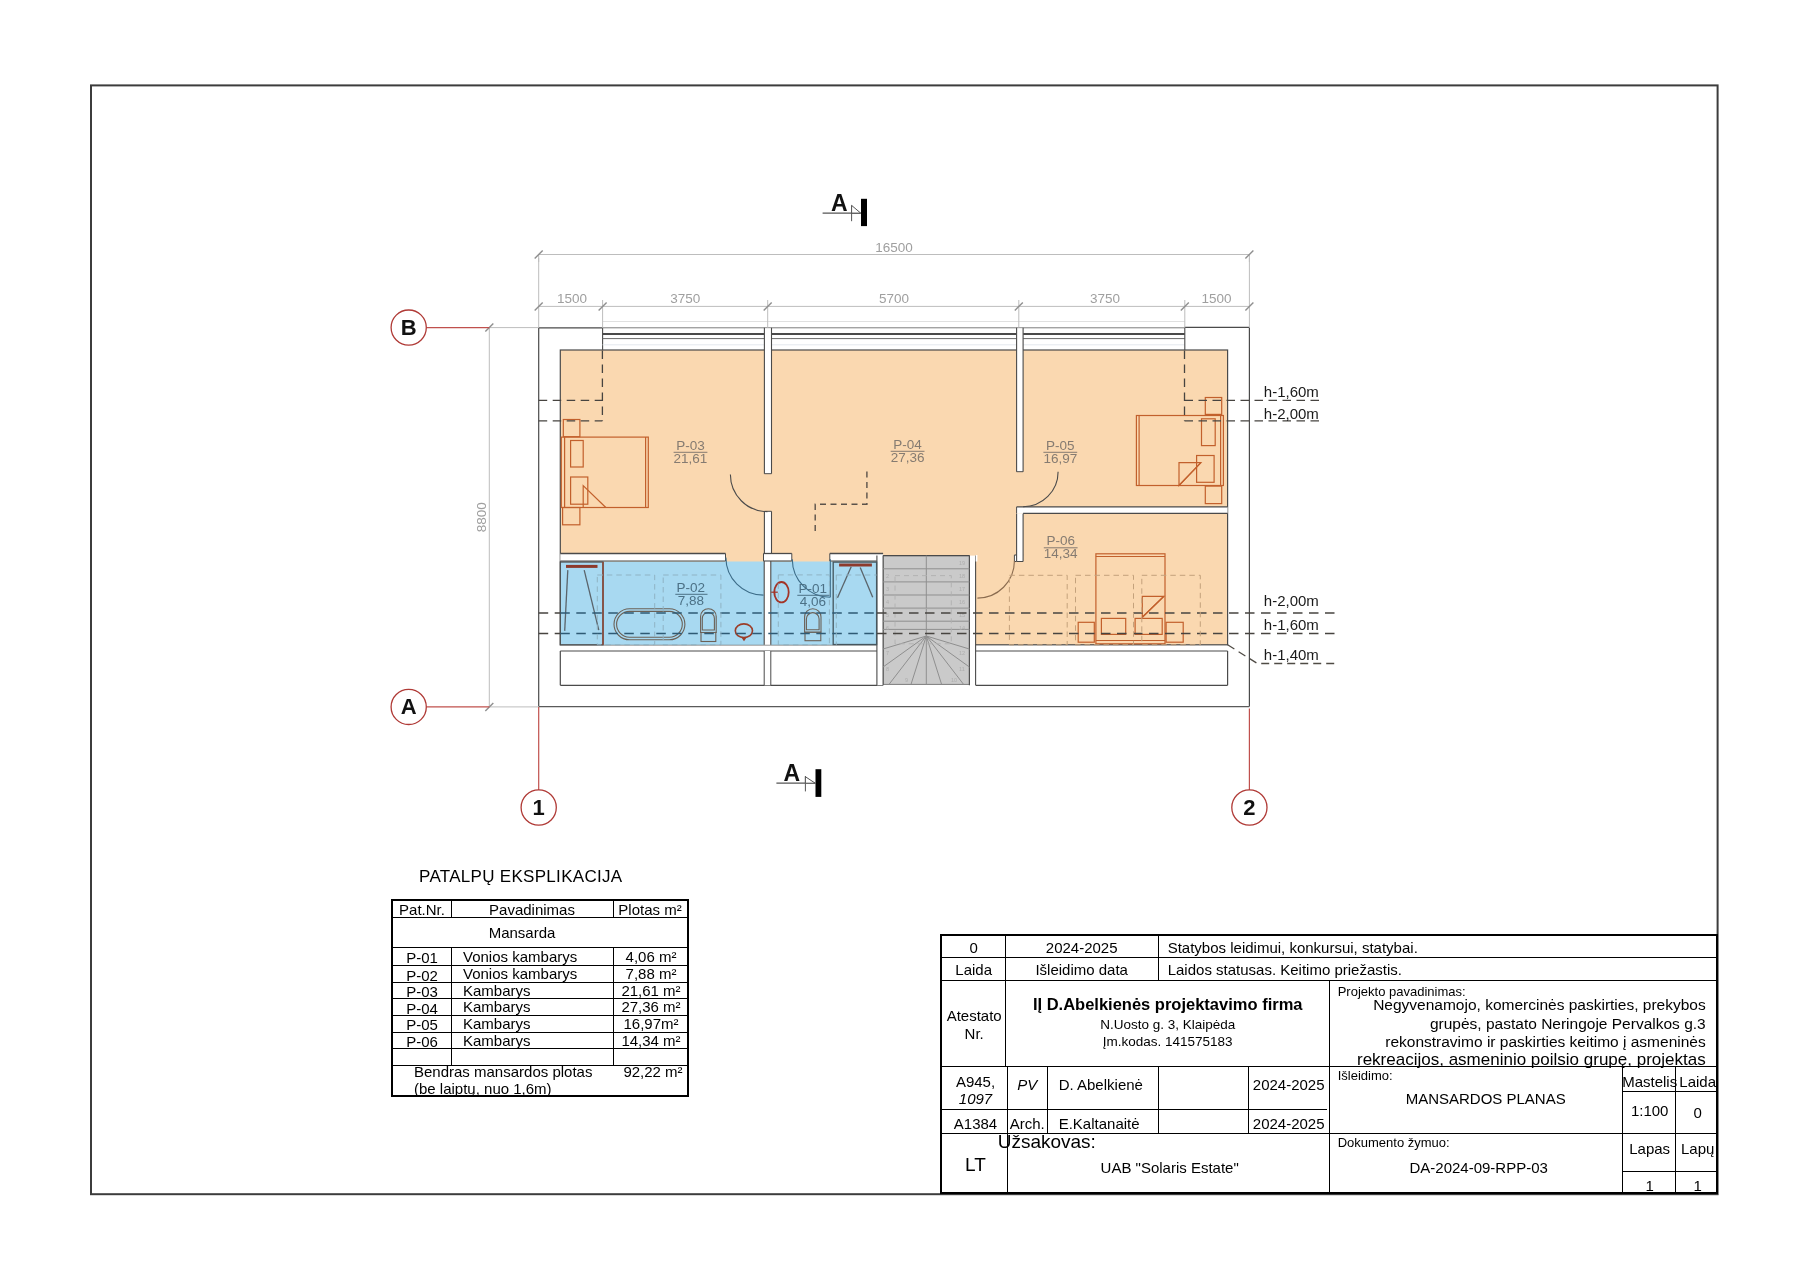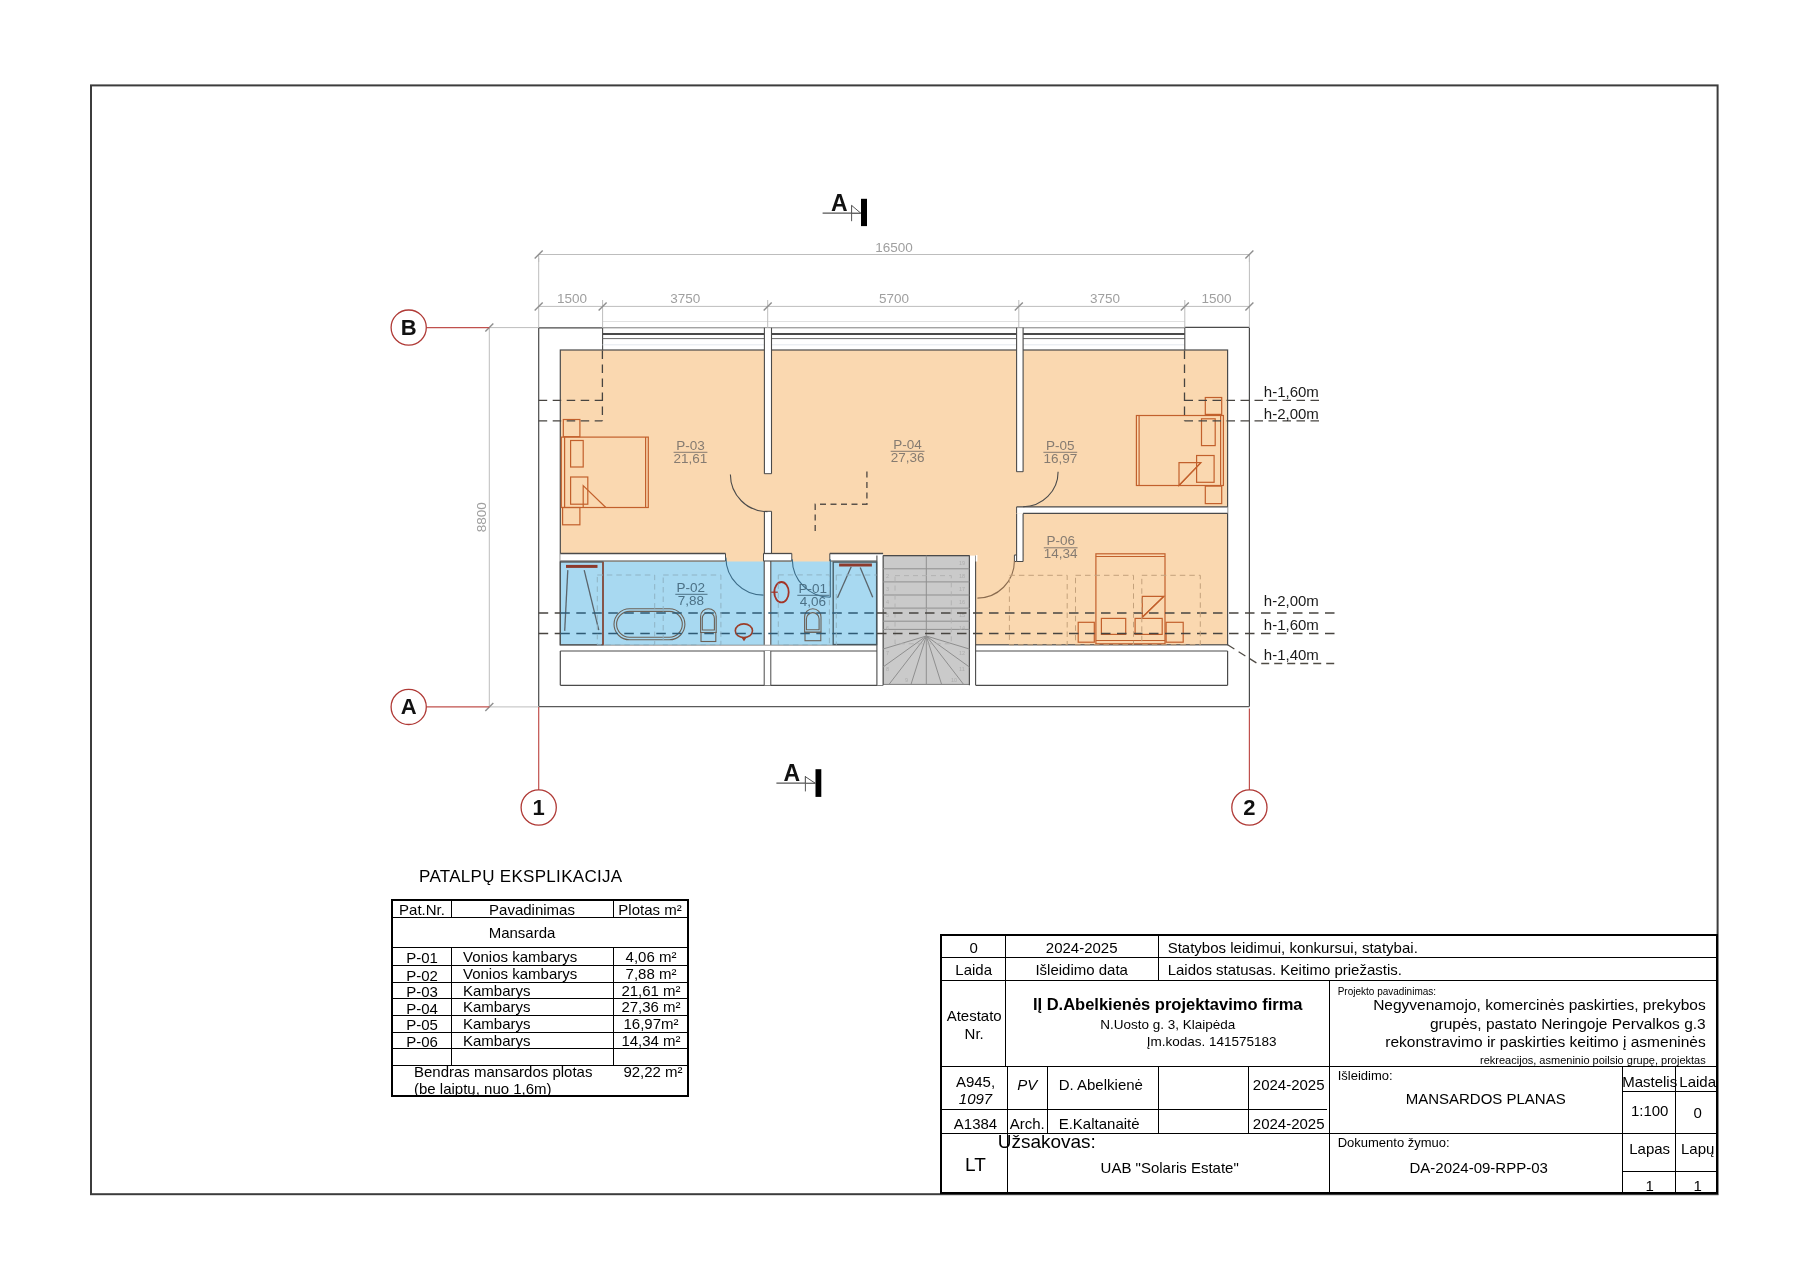--- a/index.html
+++ b/index.html
@@ -523,27 +523,27 @@
 
 <div class="tb ctr" style="left:32px;top:32.5px;">Laida</div>
 <div class="tb ctr" style="left:140px;top:32.5px;">Išleidimo data</div>
 <div class="tb lt" style="left:226px;top:32.5px;">Laidos statusas. Keitimo priežastis.</div>
 
 <div class="tb ctr" style="left:32.5px;top:79px;">Atestato</div>
 <div class="tb ctr" style="left:32.5px;top:97px;">Nr.</div>
 
 <div class="tb ctr" style="left:226px;top:67.5px;font-weight:bold;font-size:16.5px;">IĮ D.Abelkienės projektavimo firma</div>
 <div class="tb ctr" style="left:226px;top:88px;font-size:13.5px;">N.Uosto g. 3, Klaipėda</div>
-<div class="tb ctr" style="left:226px;top:104.5px;font-size:13.5px;margin-left:44px;">Įm.kodas. 141575183</div>
-
-<div class="tb lt" style="left:396px;top:54.5px;font-size:10px;">Projekto pavadinimas:</div>
+<div class="tb ctr" style="left:226px;top:104.5px;font-size:13.5px;">Įm.kodas. 141575183</div>
+
+<div class="tb lt" style="left:396px;top:54.5px;font-size:13px;">Projekto pavadinimas:</div>
 <div class="tb rt" style="right:9.9px;top:68.5px;font-size:15.5px;">Negyvenamojo, komercinės paskirties, prekybos</div>
 <div class="tb rt" style="right:9.9px;top:87.5px;font-size:15.5px;">grupės, pastato Neringoje Pervalkos g.3</div>
 <div class="tb rt" style="right:9.9px;top:106px;font-size:15.5px;">rekonstravimo ir paskirties keitimo į asmeninės</div>
-<div class="tb rt" style="right:9.9px;top:124px;font-size:11px;">rekreacijos, asmeninio poilsio grupę, projektas</div>
+<div class="tb rt" style="right:9.9px;top:124px;font-size:17px;">rekreacijos, asmeninio poilsio grupę, projektas</div>
 
 <div class="tb ctr" style="left:33.8px;top:144.5px;">A945,</div>
 <div class="tb ctr" style="left:33.8px;top:161.5px;font-style:italic;">1097</div>
 <div class="tb ctr" style="left:85.5px;top:147.5px;font-style:italic;">PV</div>
 <div class="tb lt" style="left:117px;top:147.5px;">D. Abelkienė</div>
 <div class="tb ctr" style="left:347px;top:147.5px;">2024-2025</div>
 
 <div class="tb ctr" style="left:33.8px;top:187px;">A1384</div>
 <div class="tb ctr" style="left:85.5px;top:187px;">Arch.</div>
 <div class="tb lt" style="left:117px;top:187px;">E.Kaltanaitė</div>

